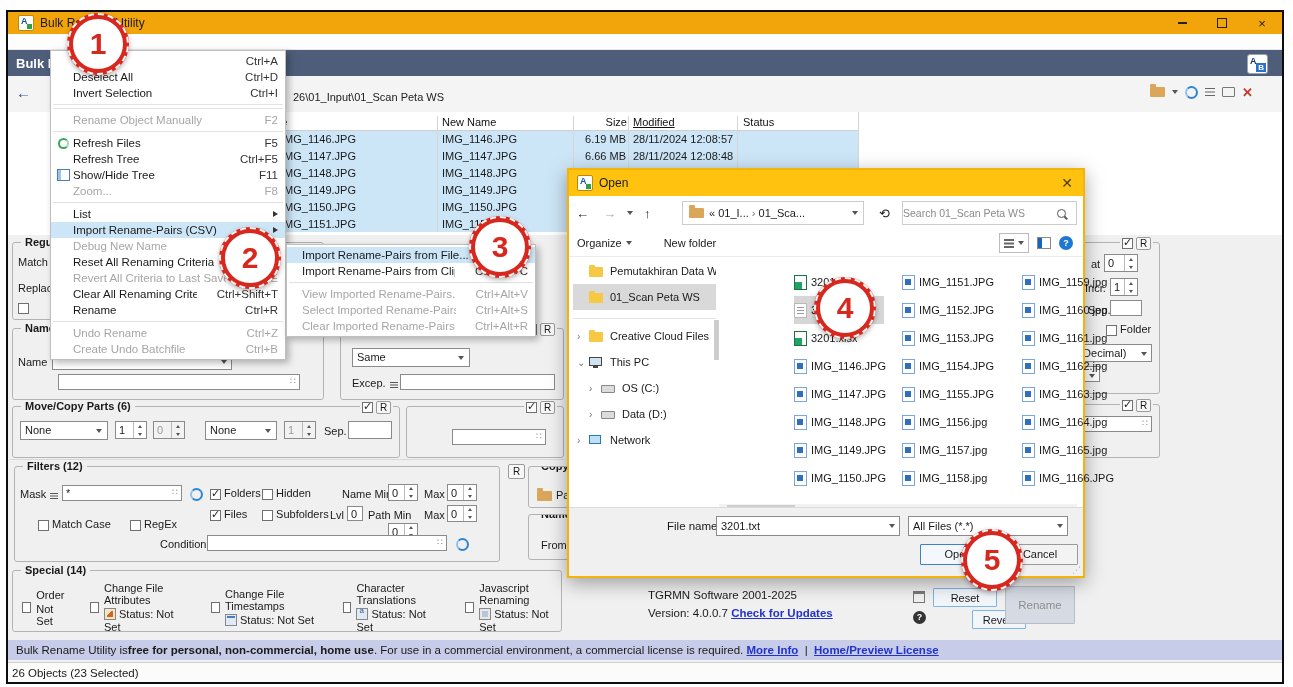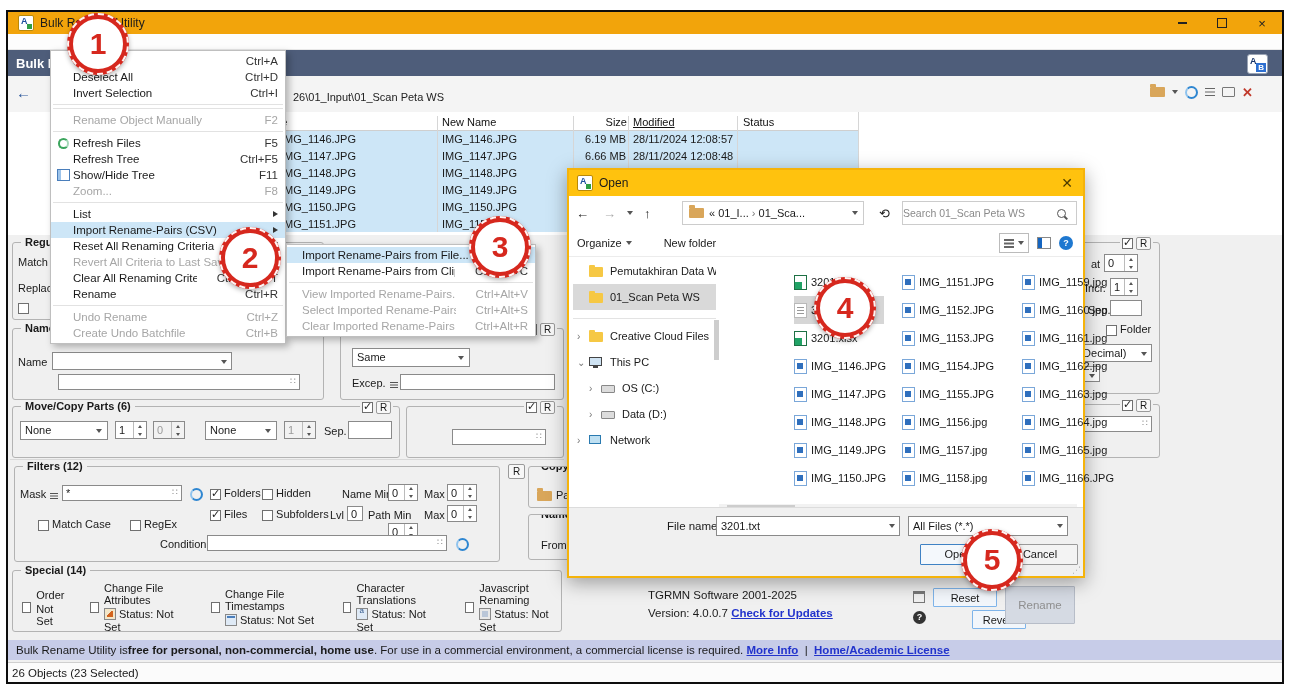--- a/index.html
+++ b/index.html
@@ -501,21 +501,21 @@
 
 <span class="lbl" style="left:648px;top:589px;font-size:11.5px;">TGRMN Software 2001-2025</span>
 <span class="lbl" style="left:648px;top:607px;font-size:11.5px;"><span>Version: 4.0.0.7</span>&nbsp;<span class="link">Check for Updates</span></span>
 <span class="ico-winbox" style="left:913px;top:591px;"></span>
 <span class="ico-q" style="left:913px;top:611px;">?</span>
 <span class="btn" style="left:933px;top:588px;width:64px;height:19px;">Reset</span>
 <span class="btn" style="left:972px;top:610px;width:54px;height:19px;">Revert</span>
 <span class="btn btn-rename" style="left:1005px;top:586px;width:70px;height:38px;">Rename</span>
 
 <div class="abs license">
-  <span>Bulk Rename Utility is </span><b>free for personal, non-commercial, home use</b><span>. For use in a commercial environment, a commercial license is required. </span>&nbsp;<span class="link">More Info</span>&nbsp;&nbsp;<span>|</span>&nbsp;&nbsp;<span class="link">Home/Academic License</span>
+  <span>Bulk Rename Utility is </span><b>free for personal, non-commercial, home use</b><span>. For use in a commercial environment, a commercial license is required. </span>&nbsp;<span class="link">More Info</span>&nbsp;&nbsp;<span>|</span>&nbsp;&nbsp;<span class="link">Home/Preview License</span>
 </div>
 <div class="abs statusbar">
   <span>26 Objects (23 Selected)</span>
 </div>
 
 <div class="abs dialog">
   <div class="dlg-title">
     <span class="app-ico" style="margin-left:8px;"></span>
     <span style="font-size:12px;">Open</span>
     <span class="dlg-x">✕</span>
@@ -796,20 +796,26 @@
       <span class="lab">List</span>
       <span class="sc"></span>
       <span class="arr"></span>
     </div>
     <div class="mi highlight has-arr">
       <span class="mi-ic"></span>
       <span class="lab">Import Rename-Pairs (CSV)</span>
       <span class="sc"></span>
       <span class="arr"></span>
     </div>
+    <div class="mi disabled">
+      <span class="mi-ic"></span>
+      <span class="lab">Debug New Name</span>
+      <span class="sc"></span>
+
+    </div>
     <div class="mi">
       <span class="mi-ic"></span>
       <span class="lab">Reset All Renaming Criteria</span>
       <span class="sc">Ctrl+T</span>
 
     </div>
     <div class="mi disabled">
       <span class="mi-ic"></span>
       <span class="lab">Revert All Criteria to Last Saved</span>
       <span class="sc">Ctrl+E</span>

